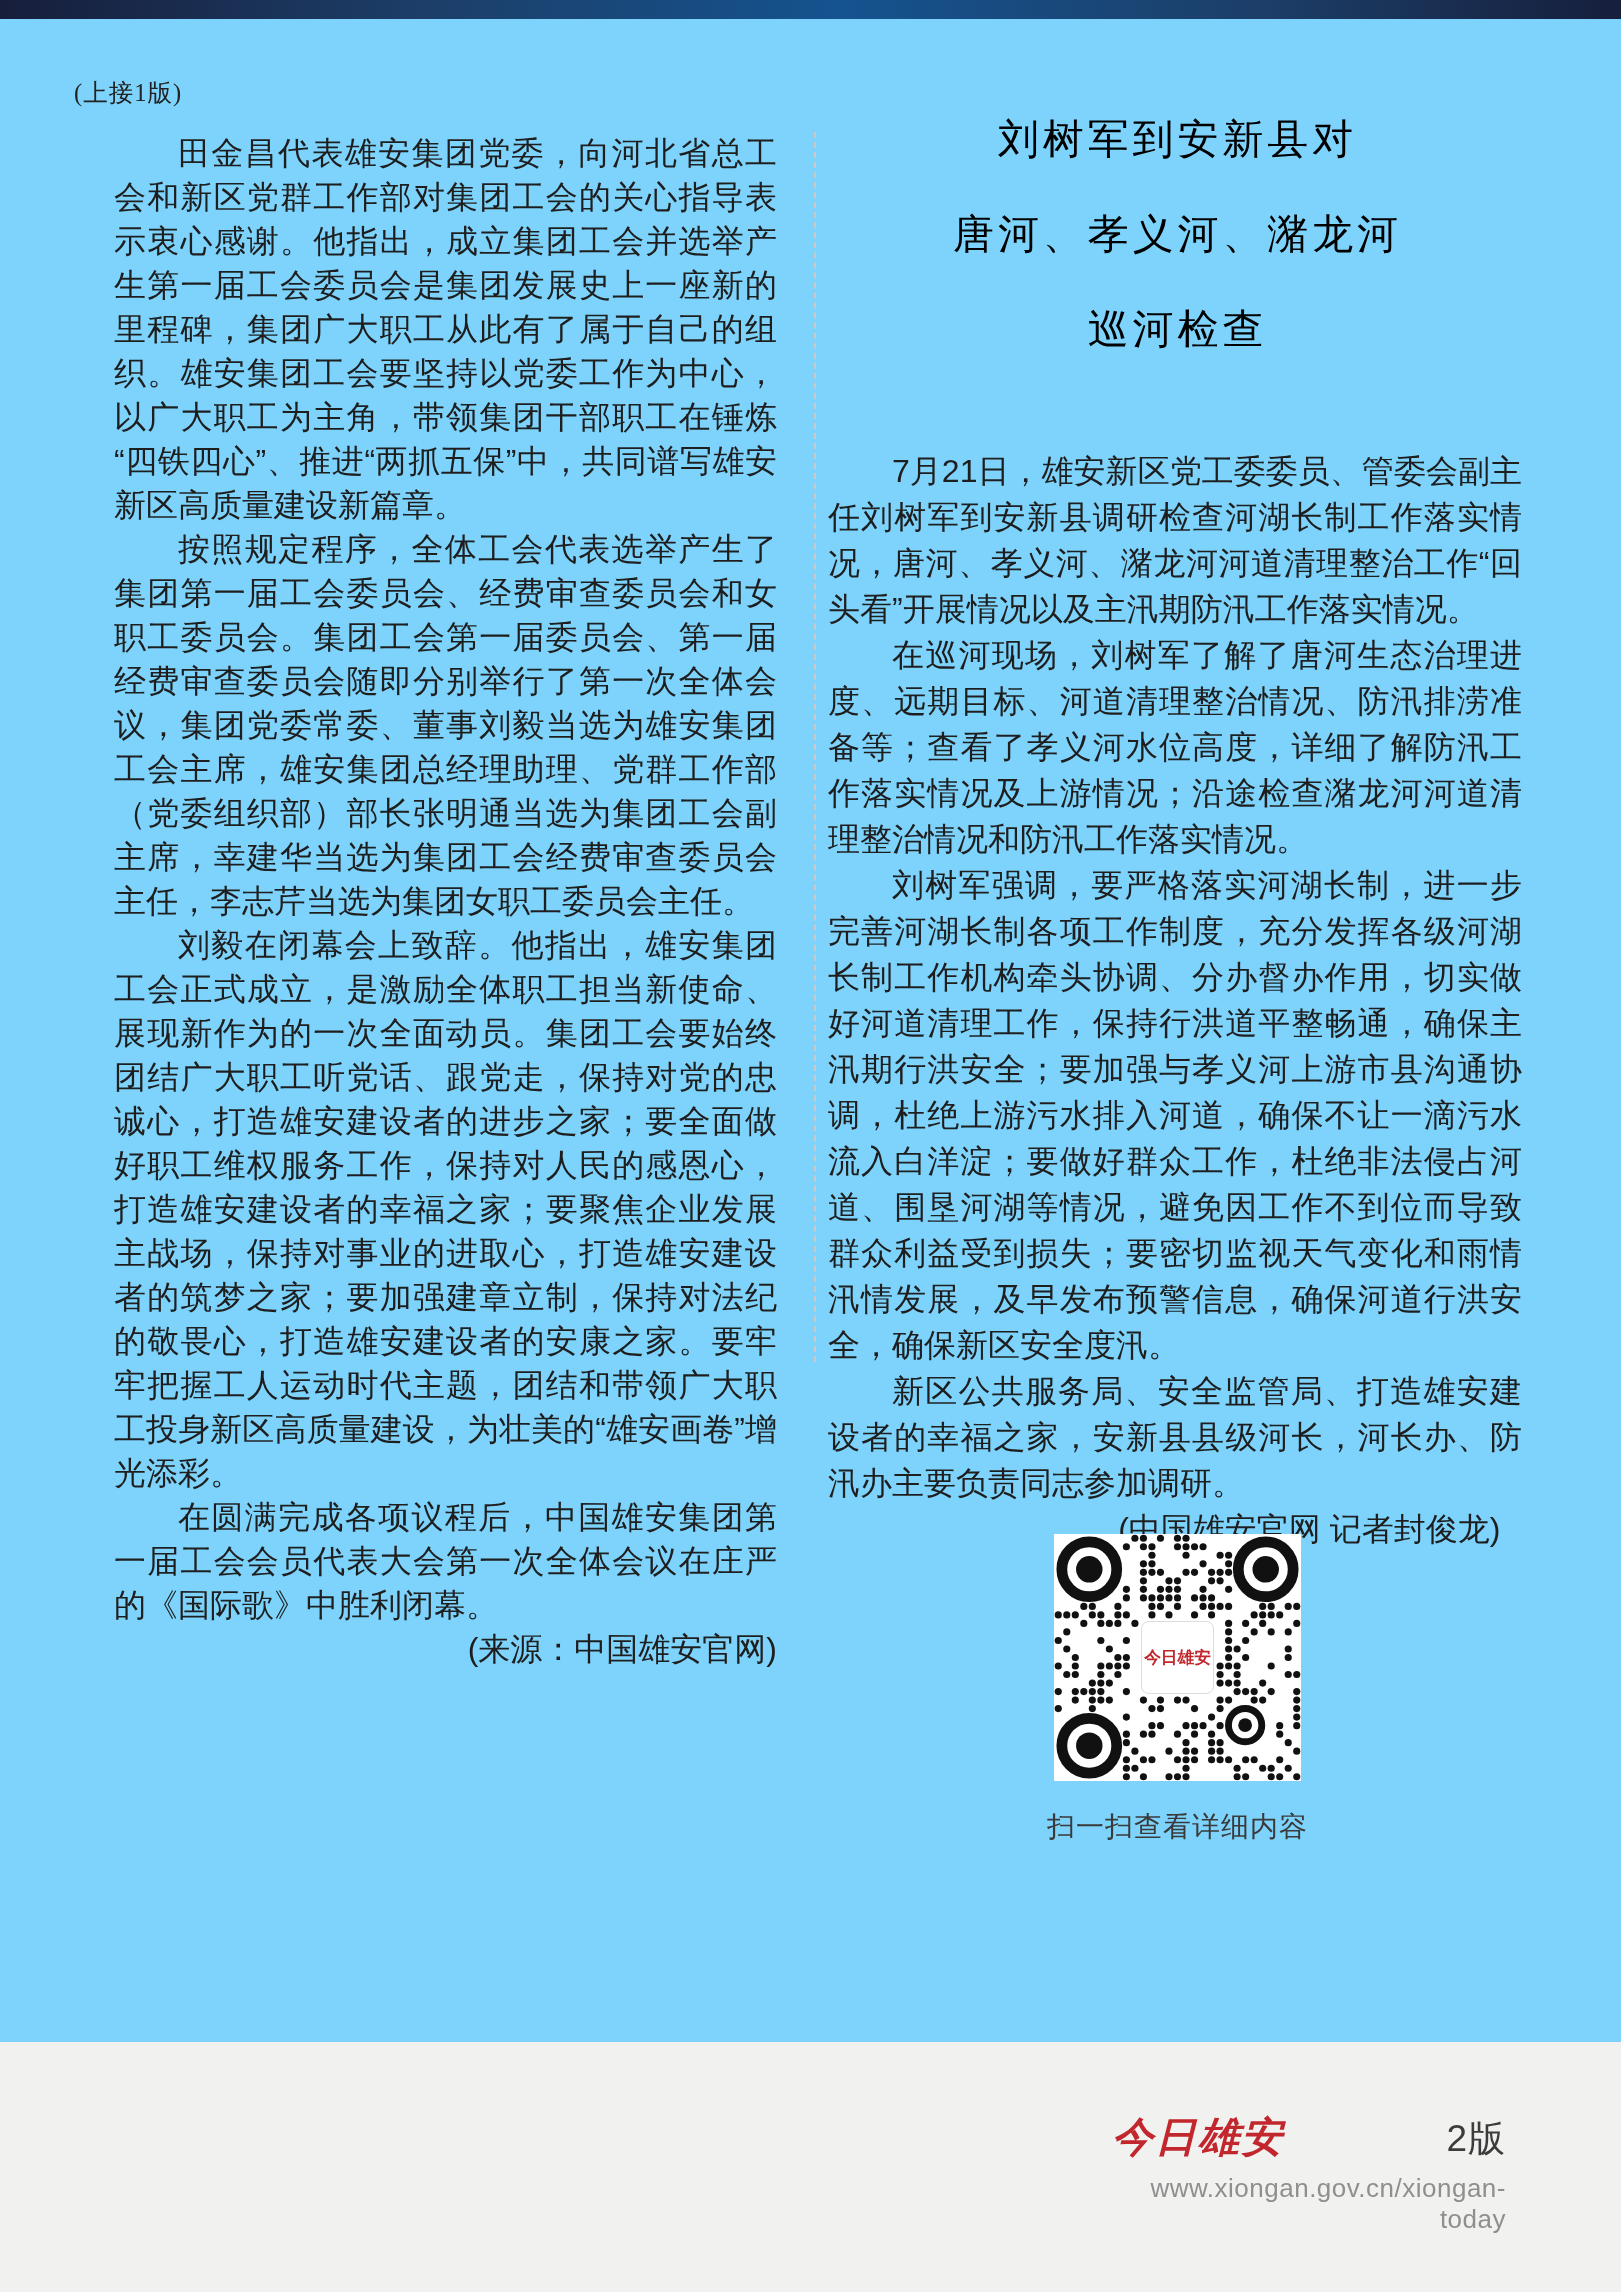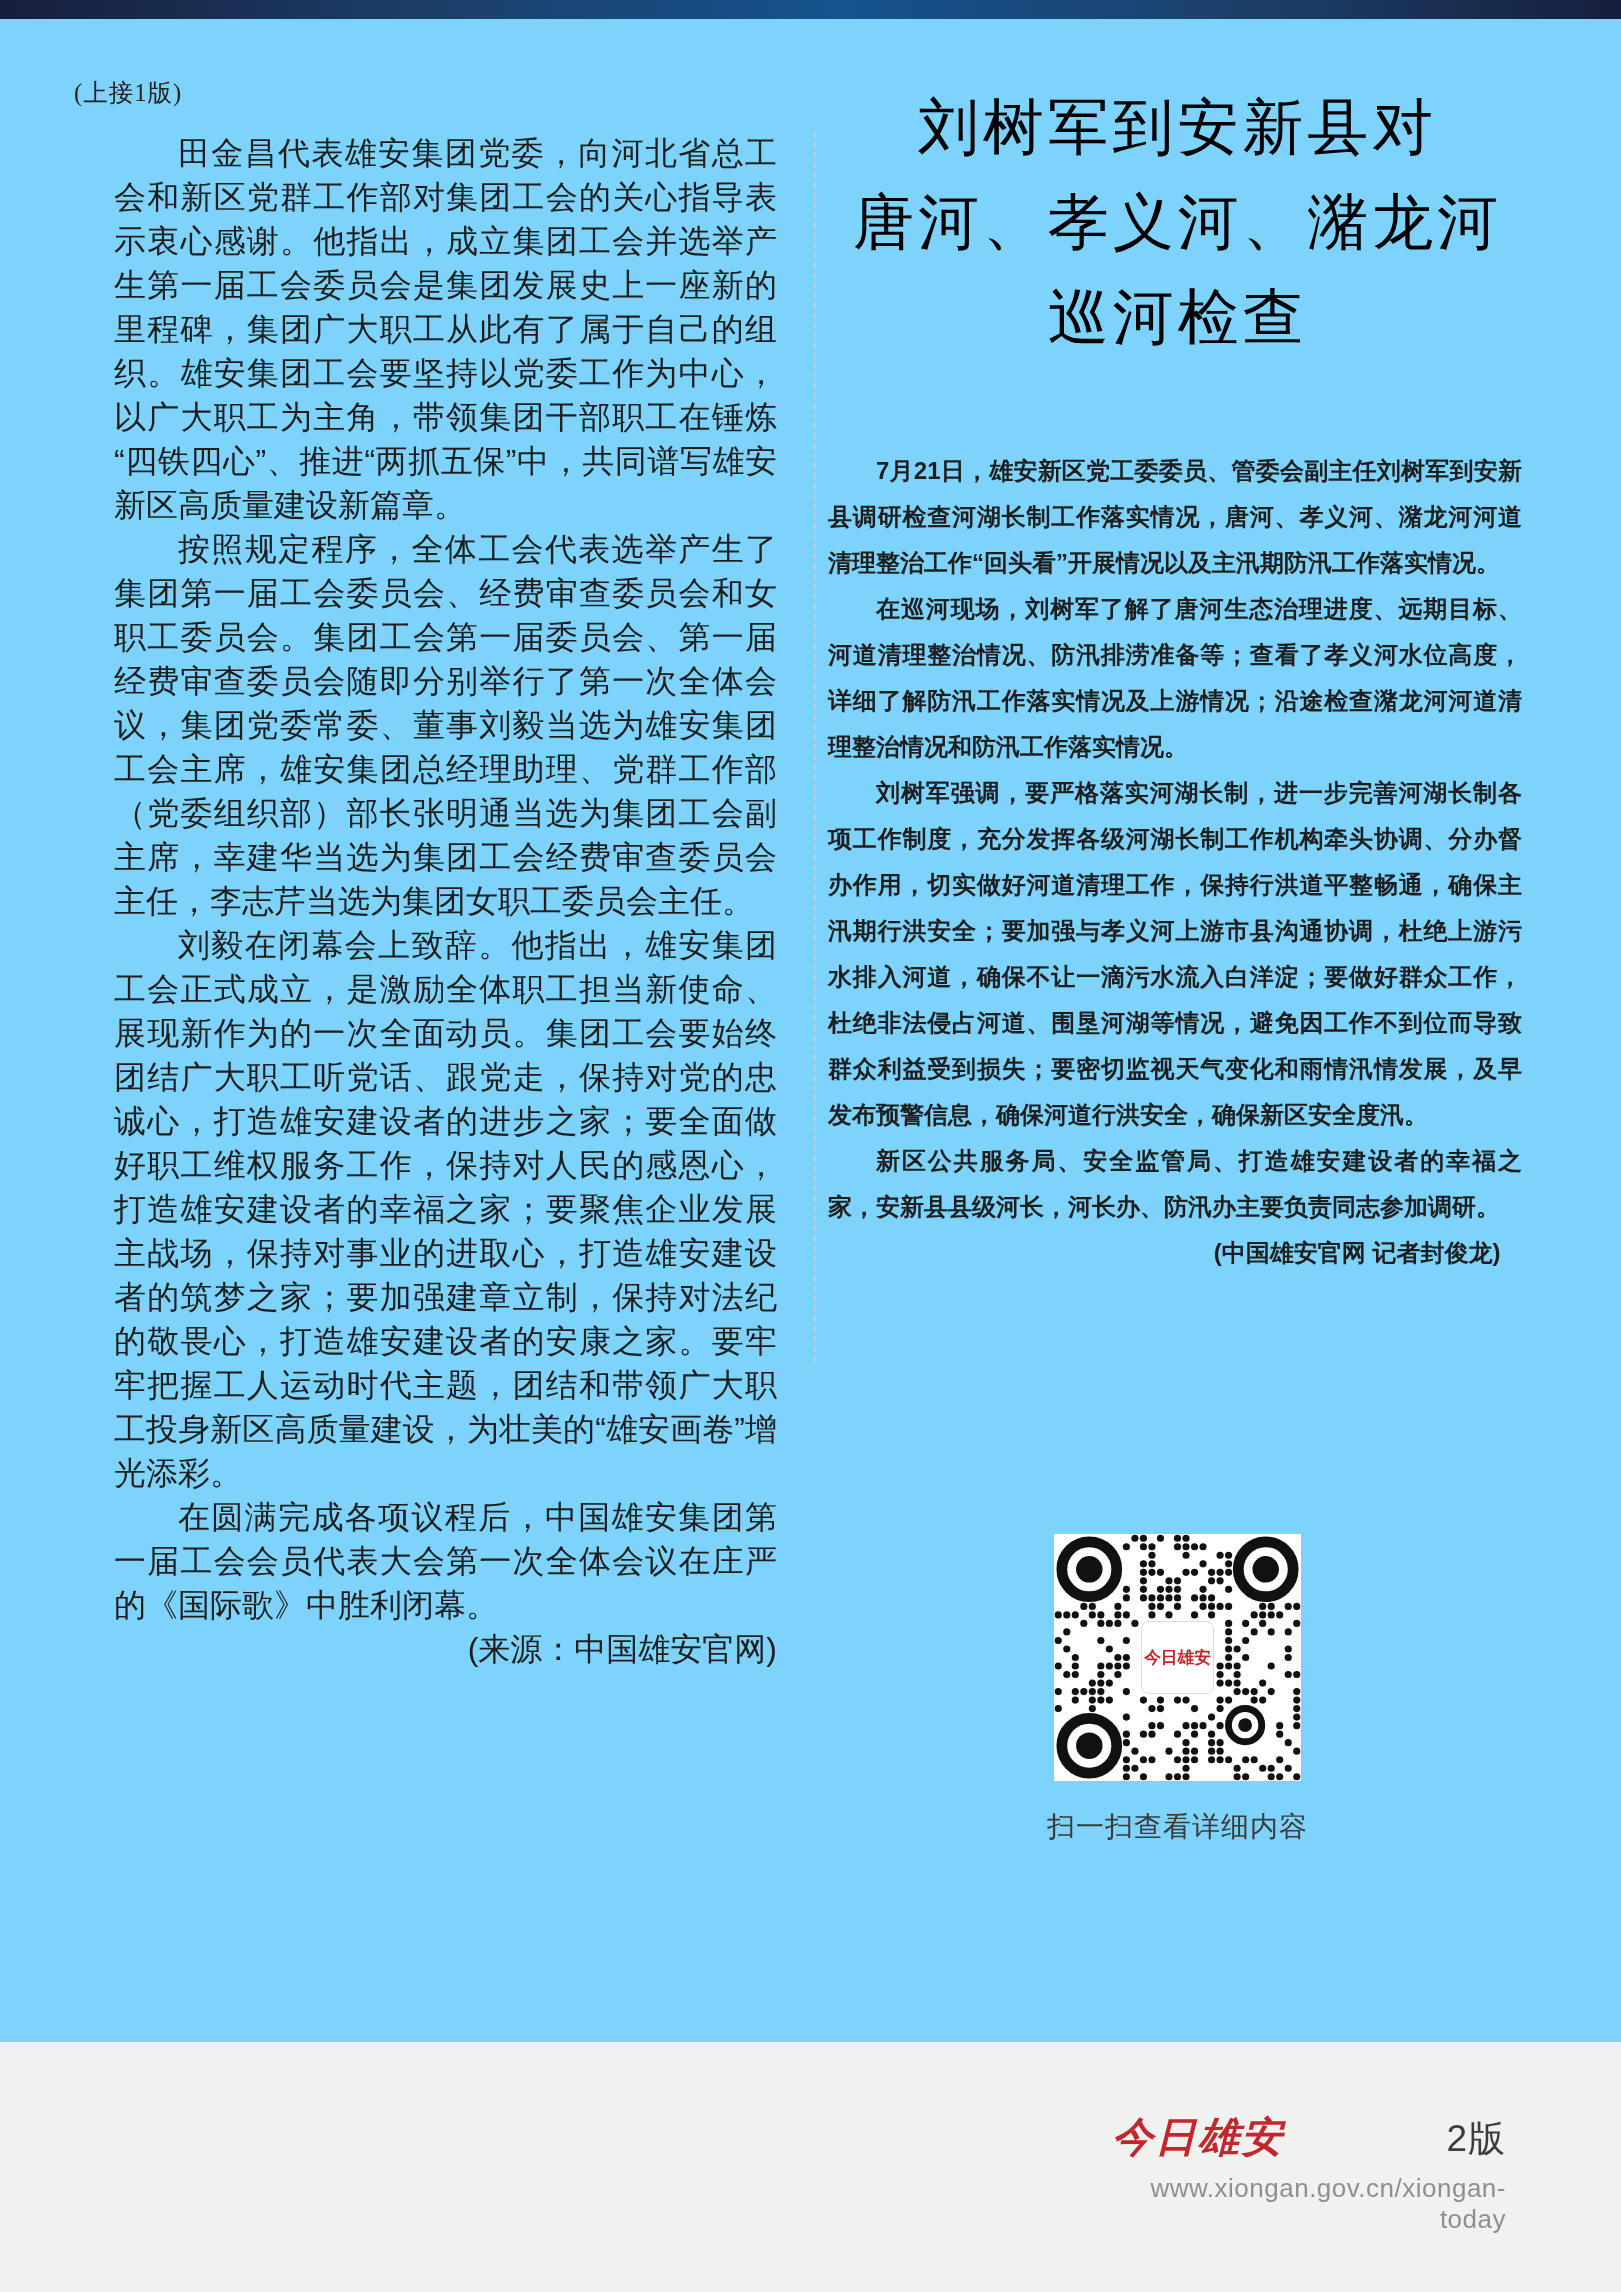--- a/index.html
+++ b/index.html
@@ -28,31 +28,30 @@
   }
   .col-left p{margin:0;text-indent:2em;}
   .col-left .src{float:right;text-indent:0;}
   
   .divider{
     position:absolute;left:814px;top:132px;height:1230px;width:0;
     border-left:2px dashed #c9c9c9;
   }
   
   .headline{
-    position:absolute;left:828px;top:80px;width:699px;
+    position:absolute;left:828px;top:92px;width:699px;
     font-family:"Liberation Serif","DejaVu Serif",serif;
-    font-size:61px;line-height:95px;letter-spacing:3.9px;
+    font-size:41px;line-height:95px;letter-spacing:3.9px;
     text-align:center;color:#000000;
   }
   .headline div{white-space:nowrap;}
   .col-right{
     position:absolute;left:828px;top:448px;width:694px;
-    font-size:24px;line-height:46px;text-align:justify;
+    font-size:32px;line-height:46px;text-align:justify;
     color:#1e1e1e;
-    font-weight:bold;
   }
   .col-right p{margin:0;text-indent:2em;}
   .col-right p.byline{text-indent:0;text-align:right;padding-right:21.6px;}
   
   .qr-wrap{
     position:absolute;left:828px;top:1534px;width:699px;
     display:flex;flex-direction:column;align-items:center;
   }
   .qr-box{position:relative;width:247px;height:247px;background:#ffffff;}
   .qr-center{

